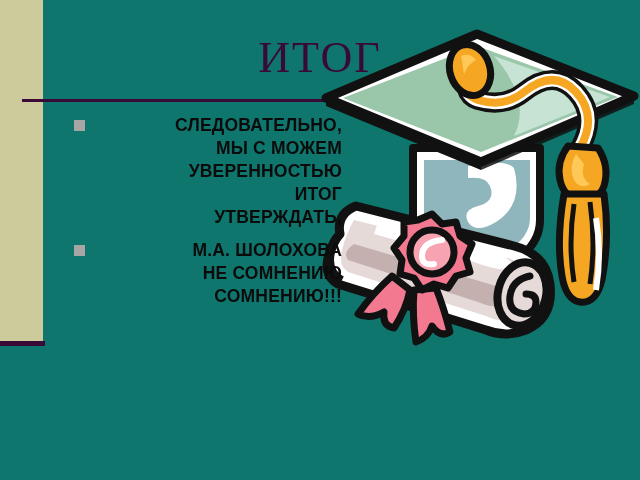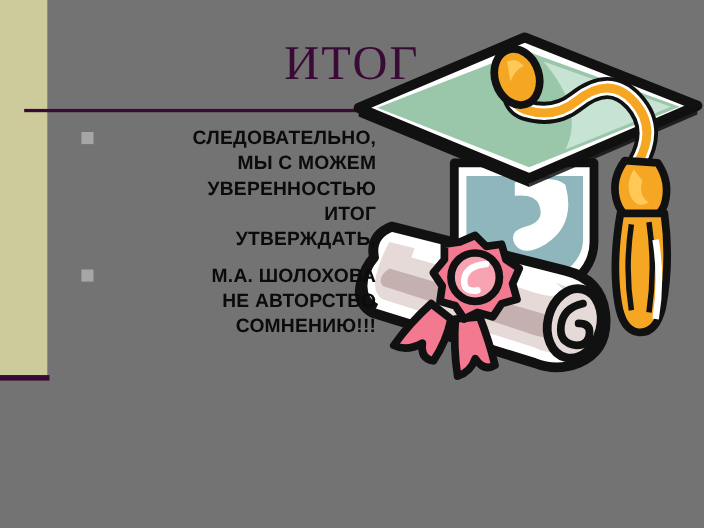--- a/index.html
+++ b/index.html
@@ -10,21 +10,21 @@
     width: 640px;
     height: 480px;
     overflow: hidden;
     font-family: "Liberation Sans", sans-serif;
   }
 
   #slide {
     position: relative;
     width: 640px;
     height: 480px;
-    background: #737373;
+    background: #0f766e;
     overflow: hidden;
   }
 
   
   #side-band {
     position: absolute;
     left: 0;
     top: 0;
     width: 43px;
     height: 341px;
@@ -200,19 +200,19 @@
       <span>СЛЕДОВАТЕЛЬНО,</span><br>
       <span>МЫ С МОЖЕМ</span><br>
       <span>УВЕРЕННОСТЬЮ</span><br>
       <span>ИТОГ</span><br>
       <span>УТВЕРЖДАТЬ,</span><br>
     </li>
 
     <li class="bullet-item">
       <span class="bullet-marker"></span>
       <span>М.А. ШОЛОХОВА</span><br>
-      <span>НЕ АВТОРСТВО</span><br>
+      <span>НЕ СОМНЕНИЮ</span><br>
       <span>СОМНЕНИЮ!!!</span>
     </li>
 
   </ul>
 
 </div>
 
 </body></html>

